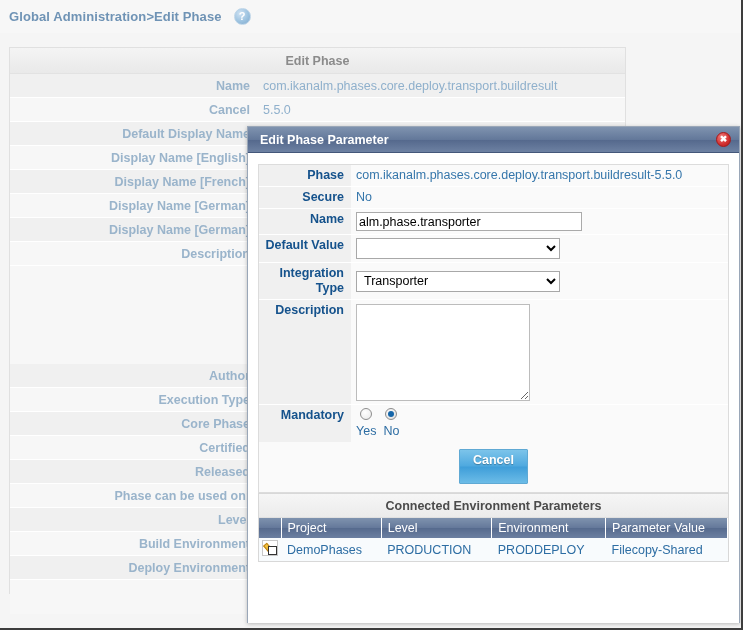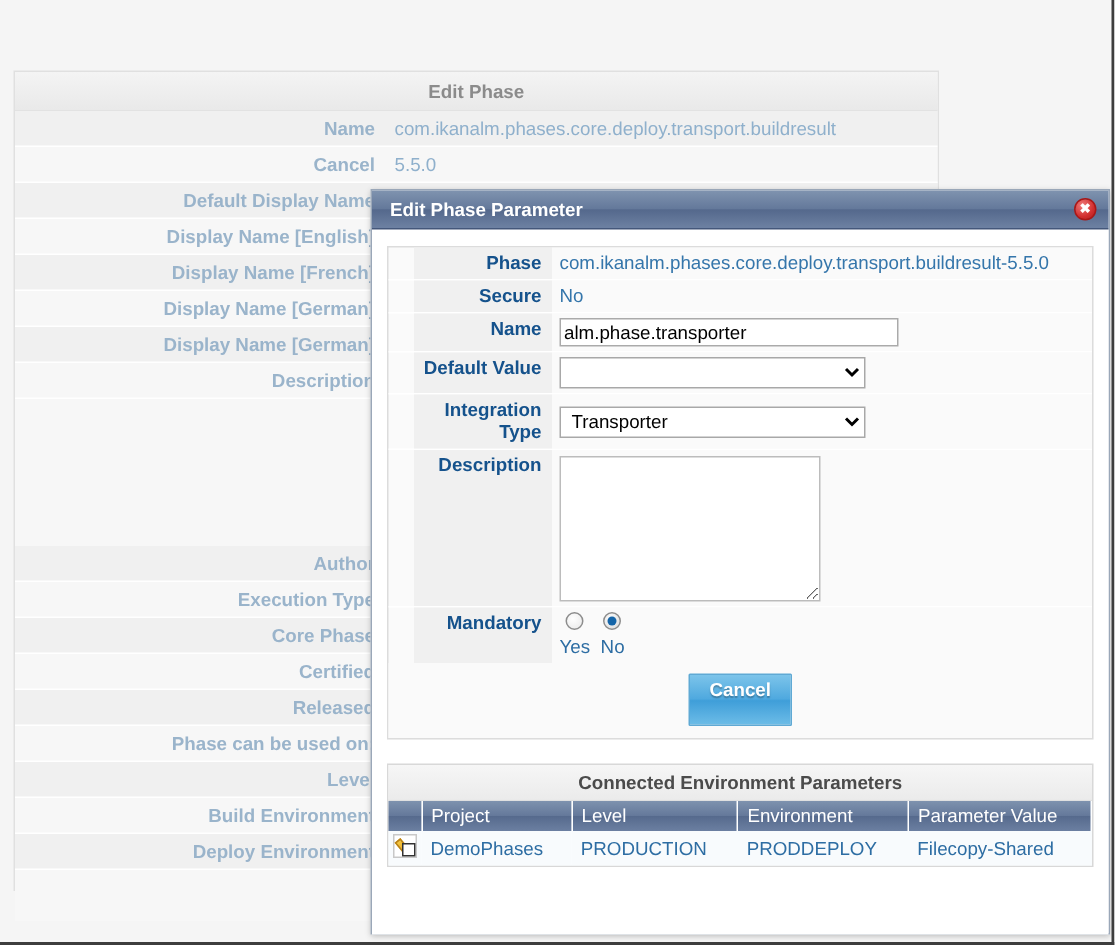--- a/index.html
+++ b/index.html
@@ -139,21 +139,20 @@
   .form-row + .form-row { border-top: 1px solid #ffffff; }
   .form-label {
     width: 92px;
     flex: 0 0 92px;
     background: #f0f0f0;
     text-align: right;
     padding: 3px 7px 3px 4px;
     font-size: 12.5px; font-weight: bold;
     color: #15528c;
     line-height: 15px;
-    margin-left: 17px;
   }
   .form-label.two-line { line-height: 15px; }
   .form-field {
     flex: 1;
     padding: 3px 0 3px 5px;
     display: flex; align-items: center;
     background: #fafafa;
     font-size: 12.5px;
     color: #2d6da3;
     line-height: 15px;
@@ -221,21 +220,20 @@
     border-radius: 1px;
     color: #ffffff;
     font-size: 12.5px; font-weight: bold;
     text-shadow: 0 1px 1px rgba(0,0,0,0.28);
     cursor: pointer;
     line-height: 14px;
   }
 
   
   .table-card {
-    margin-top: 16px;
     border: 1px solid #d8d8d8;
     background: #ffffff;
   }
   .table-card-title {
     height: 24px;
     background: linear-gradient(to bottom, #f6f6f6 0%, #ebebeb 100%);
     border-bottom: 1px solid #e0e0e0;
     display: flex; align-items: center; justify-content: center;
     font-size: 12.5px; font-weight: bold; color: #4b4b4b;
   }
@@ -284,20 +282,24 @@
     background: #ffffff;
     border: 1px solid #333333;
   }
   .table-pad { height: 24px; background: #ffffff; }
 </style>
 </head>
 <body>
 
 <div id="page">
 
+  <div class="breadcrumb-bar">
+    <span class="breadcrumb-text">Global Administration&gt;Edit Phase</span>
+    <span class="help-icon">?</span>
+  </div>
 
   <div class="bg-panel">
     <div class="bg-panel-title">Edit Phase</div>
 
     <div class="bg-row alt">
       <div class="bg-label">Name</div>
       <div class="bg-value">com.ikanalm.phases.core.deploy.transport.buildresult</div>
     </div>
     <div class="bg-row plain">
       <div class="bg-label">Cancel</div>

